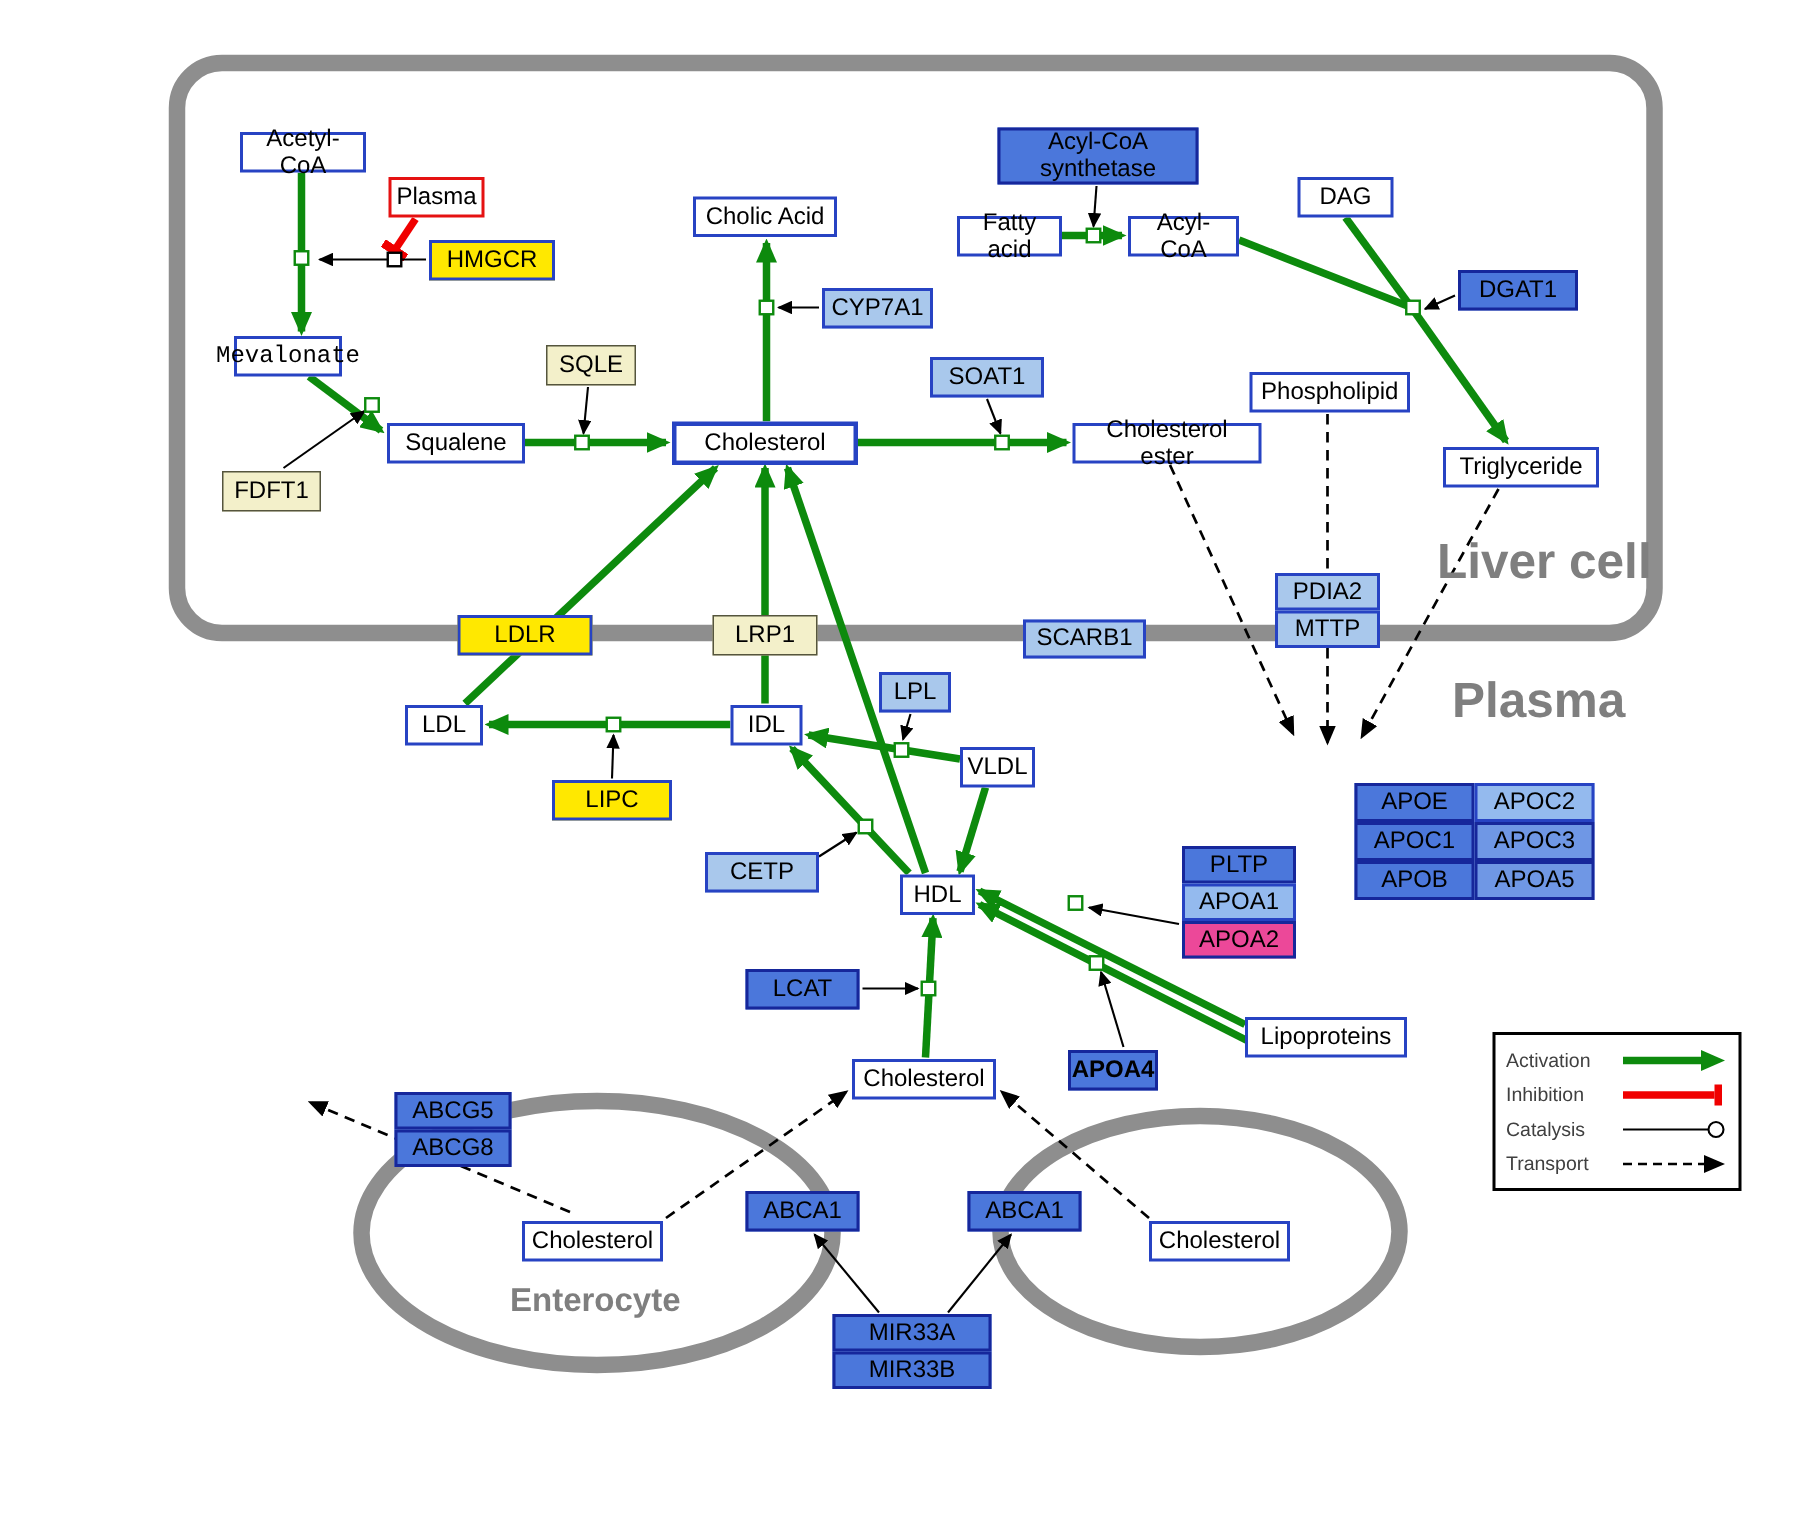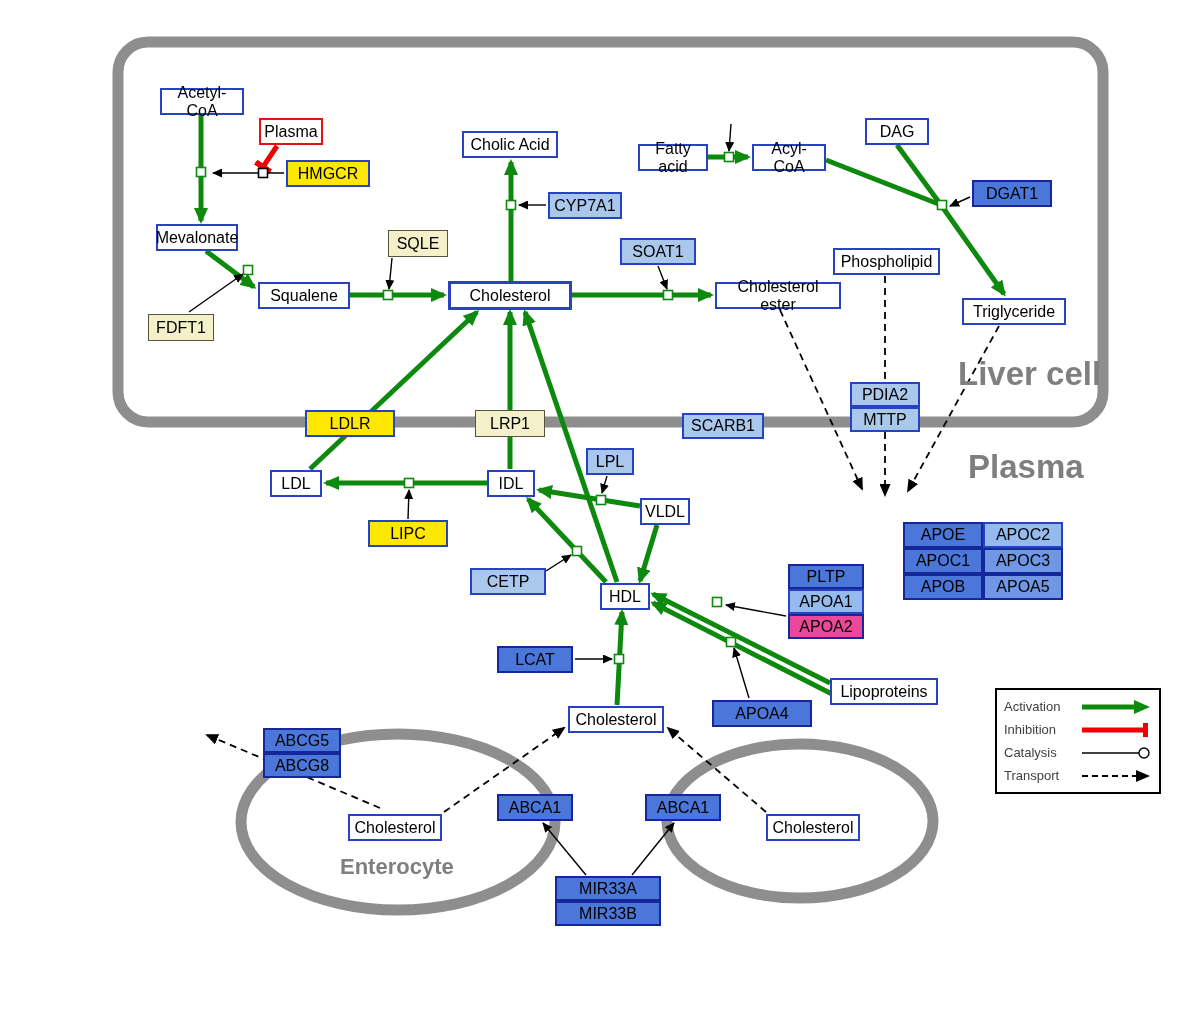--- a/index.html
+++ b/index.html
@@ -118,29 +118,30 @@
         <rect x="712.5" y="597.5" width="9" height="9" class="anchor"></rect>
         <rect x="726.5" y="637.5" width="9" height="9" class="anchor"></rect>
         <rect x="614.5" y="654.5" width="9" height="9" class="anchor"></rect>
       </g>
   </svg>
 
   <div id="nodes-layer">
       <div class="node v-met" style="left: 160px; top: 88px; width: 84px; height: 27px;">Acetyl-CoA</div>
       <div class="node v-drug" style="left: 259px; top: 118px; width: 64px; height: 27px;">Plasma</div>
       <div class="node v-yellow" style="left: 286px; top: 160px; width: 84px; height: 27px;">HMGCR</div>
-      <div class="node v-met" style="left: 156px; top: 224px; width: 82px; height: 27px;">Mevalonate</div>
+      <div class="node v-met" style="left: 156px; top: 224px; width: 72px; height: 27px; font-family: Liberation Mono, monospace;">Mevalonate</div>
       <div class="node v-paleyellow" style="left: 148px; top: 314px; width: 66px; height: 27px;">FDFT1</div>
       <div class="node v-met" style="left: 258px; top: 282px; width: 92px; height: 27px;">Squalene</div>
-      <div class="node v-paleyellow" style="left: 364px; top: 230px; width: 60px; height: 27px; margin-left: 24px;">SQLE</div>
+      <div class="node v-paleyellow" style="left: 364px; top: 230px; width: 60px; height: 27px;">SQLE</div>
       <div class="node v-met" style="left: 462px; top: 131px; width: 96px; height: 27px;">Cholic Acid</div>
       <div class="node v-blue1" style="left: 548px; top: 192px; width: 74px; height: 27px;">CYP7A1</div>
       <div class="node v-met-bold" style="left: 448px; top: 281px; width: 124px; height: 29px;">Cholesterol</div>
       <div class="node v-blue1" style="left: 620px; top: 238px; width: 76px; height: 27px;">SOAT1</div>
       <div class="node v-met" style="left: 715px; top: 282px; width: 126px; height: 27px;">Cholesterol ester</div>
+      <div class="node v-blue3" style="left: 665px; top: 85px; width: 134px; height: 38px;">Acyl-CoA synthetase</div>
       <div class="node v-met" style="left: 638px; top: 144px; width: 70px; height: 27px;">Fatty acid</div>
       <div class="node v-met" style="left: 752px; top: 144px; width: 74px; height: 27px;">Acyl-CoA</div>
       <div class="node v-met" style="left: 865px; top: 118px; width: 64px; height: 27px;">DAG</div>
       <div class="node v-blue3" style="left: 972px; top: 180px; width: 80px; height: 27px;">DGAT1</div>
       <div class="node v-met" style="left: 833px; top: 248px; width: 107px; height: 27px;">Phospholipid</div>
       <div class="node v-met" style="left: 962px; top: 298px; width: 104px; height: 27px;">Triglyceride</div>
       <div class="node v-blue1" style="left: 850px; top: 382px; width: 70px; height: 25px;">PDIA2</div>
       <div class="node v-blue1" style="left: 850px; top: 407px; width: 70px; height: 25px;">MTTP</div>
       <div class="node v-yellow" style="left: 305px; top: 410px; width: 90px; height: 27px;">LDLR</div>
       <div class="node v-paleyellow" style="left: 475px; top: 410px; width: 70px; height: 27px;">LRP1</div>
@@ -149,21 +150,21 @@
       <div class="node v-met" style="left: 487px; top: 470px; width: 48px; height: 27px;">IDL</div>
       <div class="node v-yellow" style="left: 368px; top: 520px; width: 80px; height: 27px;">LIPC</div>
       <div class="node v-blue1" style="left: 586px; top: 448px; width: 48px; height: 27px;">LPL</div>
       <div class="node v-met" style="left: 640px; top: 498px; width: 50px; height: 27px;">VLDL</div>
       <div class="node v-blue1" style="left: 470px; top: 568px; width: 76px; height: 27px;">CETP</div>
       <div class="node v-met" style="left: 600px; top: 583px; width: 50px; height: 27px;">HDL</div>
       <div class="node v-blue3" style="left: 788px; top: 564px; width: 76px; height: 25px;">PLTP</div>
       <div class="node v-blue2" style="left: 788px; top: 589px; width: 76px; height: 25px;">APOA1</div>
       <div class="node v-blue4" style="left: 788px; top: 614px; width: 76px; height: 25px;">APOA2</div>
       <div class="node v-blue3" style="left: 497px; top: 646px; width: 76px; height: 27px;">LCAT</div>
-      <div class="node v-blue3" style="left: 712px; top: 700px; width: 100px; height: 27px;">APOA4</div>
+      <div class="node v-blue3" style="left: 712px; top: 700px; width: 60px; height: 27px; font-weight: bold;">APOA4</div>
       <div class="node v-met" style="left: 830px; top: 678px; width: 108px; height: 27px;">Lipoproteins</div>
       <div class="node v-blue3" style="left: 903px; top: 522px; width: 80px; height: 26px;">APOE</div>
       <div class="node v-blue2" style="left: 983px; top: 522px; width: 80px; height: 26px;">APOC2</div>
       <div class="node v-blue3" style="left: 903px; top: 548px; width: 80px; height: 26px;">APOC1</div>
       <div class="node v-blue2b" style="left: 983px; top: 548px; width: 80px; height: 26px;">APOC3</div>
       <div class="node v-blue3" style="left: 903px; top: 574px; width: 80px; height: 26px;">APOB</div>
       <div class="node v-blue2b" style="left: 983px; top: 574px; width: 80px; height: 26px;">APOA5</div>
       <div class="node v-met" style="left: 568px; top: 706px; width: 96px; height: 27px;">Cholesterol</div>
       <div class="node v-blue3" style="left: 263px; top: 728px; width: 78px; height: 25px;">ABCG5</div>
       <div class="node v-blue3" style="left: 263px; top: 753px; width: 78px; height: 25px;">ABCG8</div>

